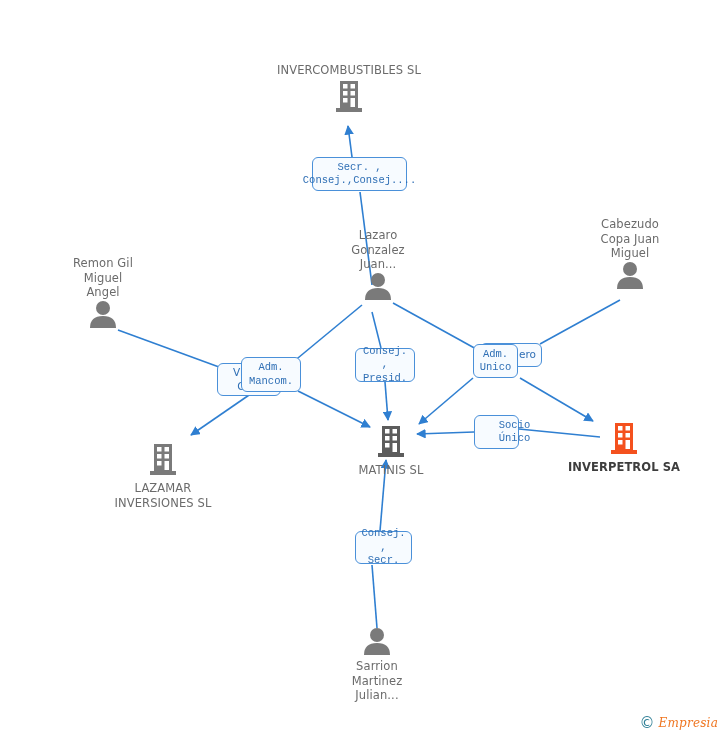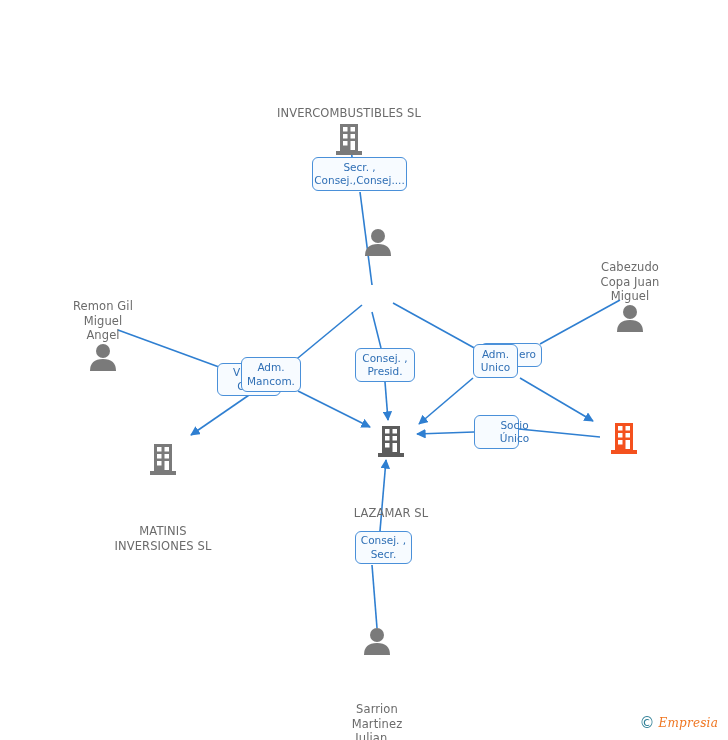--- a/index.html
+++ b/index.html
@@ -14,21 +14,21 @@
   #graph{position:absolute;left:0;top:0;width:728px;height:740px;}
 
   .node{position:absolute;text-align:center;}
 
   
   .person .glyph{
     display:block;margin:0 auto;
   }
   .person-label,.company-label{
     font-size:11.5px;line-height:14.5px;color:#6b6b6b;
-    white-space:pre-line;letter-spacing:.1px;margin-top:43px;
+    white-space:pre-line;letter-spacing:.1px;
   }
   .company-label.highlight{
     color:#3d3d3d;font-weight:bold;font-size:11.5px;
   }
 
   
   .rolebox{
     position:absolute;
     box-sizing:border-box;
     background:#f7fbff;
@@ -36,21 +36,21 @@
     border-radius:6px;
     color:#2f6fb5;
     font-size:10.5px;
     line-height:13.5px;
     text-align:center;
     display:flex;align-items:center;justify-content:center;
     white-space:pre-line;
     padding:1px 3px;
   }
   .rolebox.behind{z-index:2;color:#2f6fb5;}
-  .rolebox.front{z-index:5;}
+  .rolebox.front{z-index:5;font-family:Liberation Mono, monospace;}
 
   
   #watermark{
     position:absolute;right:10px;bottom:8px;
     display:flex;align-items:center;gap:4px;
     z-index:20;
   }
   #watermark .cmark{
     font-size:15px;color:#2e7f96;font-family:"DejaVu Sans",sans-serif;
   }
@@ -112,20 +112,23 @@
       <rect x="18.5" y="6" width="4.5" height="4.5" fill="#fff"></rect>
       <rect x="11" y="13" width="4.5" height="4.5" fill="#fff"></rect>
       <rect x="18.5" y="13" width="4.5" height="4.5" fill="#fff"></rect>
       <rect x="11" y="20" width="4.5" height="4.5" fill="#fff"></rect>
       <rect x="18.5" y="20" width="4.5" height="9" fill="#fff"></rect>
     </svg>
   </span>
 </div>
 
 <div class="node person" style="left:328px;top:228px;width:100px;">
+  <div class="person-label">Lazaro
+Gonzalez
+Juan...</div>
   <span class="glyph">
     <svg width="30" height="28" viewBox="0 0 30 28">
       <circle cx="15" cy="8" r="7" fill="#7a7a7a"></circle>
       <path d="M2 28 Q2 16 15 16 Q28 16 28 28 Z" fill="#7a7a7a"></path>
     </svg>
   </span>
 </div>
 
 <div class="node person" style="left:53px;top:256px;width:100px;">
   <div class="person-label">Remon Gil
@@ -157,53 +160,54 @@
       <rect x="8" y="3" width="18" height="27" fill="#7a7a7a"></rect>
       <rect x="4" y="30" width="26" height="4" fill="#7a7a7a"></rect>
       <rect x="11" y="6" width="4.5" height="4.5" fill="#fff"></rect>
       <rect x="18.5" y="6" width="4.5" height="4.5" fill="#fff"></rect>
       <rect x="11" y="13" width="4.5" height="4.5" fill="#fff"></rect>
       <rect x="18.5" y="13" width="4.5" height="4.5" fill="#fff"></rect>
       <rect x="11" y="20" width="4.5" height="4.5" fill="#fff"></rect>
       <rect x="18.5" y="20" width="4.5" height="9" fill="#fff"></rect>
     </svg>
   </span>
-  <div class="company-label">MATINIS
+  <div class="company-label">LAZAMAR
 INVERSIONES SL</div>
 </div>
 
 <div class="node" style="left:326px;top:423px;width:130px;">
   <span class="glyph">
     <svg width="34" height="36" viewBox="0 0 34 36">
       <rect x="8" y="3" width="18" height="27" fill="#5c5c5c"></rect>
       <rect x="4" y="30" width="26" height="4" fill="#5c5c5c"></rect>
       <rect x="11" y="6" width="4.5" height="4.5" fill="#fff"></rect>
       <rect x="18.5" y="6" width="4.5" height="4.5" fill="#fff"></rect>
       <rect x="11" y="13" width="4.5" height="4.5" fill="#fff"></rect>
       <rect x="18.5" y="13" width="4.5" height="4.5" fill="#fff"></rect>
       <rect x="11" y="20" width="4.5" height="4.5" fill="#fff"></rect>
       <rect x="18.5" y="20" width="4.5" height="9" fill="#fff"></rect>
     </svg>
   </span>
-  <div class="company-label">LAZAMAR SL</div>
+  <div class="company-label">MATINIS SL</div>
 </div>
 
 <div class="node" style="left:549px;top:420px;width:150px;">
   <span class="glyph">
     <svg width="34" height="36" viewBox="0 0 34 36">
       <rect x="8" y="3" width="18" height="27" fill="#f4511e"></rect>
       <rect x="4" y="30" width="26" height="4" fill="#f4511e"></rect>
       <rect x="11" y="6" width="4.5" height="4.5" fill="#fff"></rect>
       <rect x="18.5" y="6" width="4.5" height="4.5" fill="#fff"></rect>
       <rect x="11" y="13" width="4.5" height="4.5" fill="#fff"></rect>
       <rect x="18.5" y="13" width="4.5" height="4.5" fill="#fff"></rect>
       <rect x="11" y="20" width="4.5" height="4.5" fill="#fff"></rect>
       <rect x="18.5" y="20" width="4.5" height="9" fill="#fff"></rect>
     </svg>
   </span>
+  <div class="company-label highlight">INVERPETROL SA</div>
 </div>
 
 <div class="node person" style="left:327px;top:627px;width:100px;">
   <span class="glyph">
     <svg width="30" height="28" viewBox="0 0 30 28">
       <circle cx="15" cy="8" r="7" fill="#7a7a7a"></circle>
       <path d="M2 28 Q2 16 15 16 Q28 16 28 28 Z" fill="#7a7a7a"></path>
     </svg>
   </span>
   <div class="person-label">Sarrion

